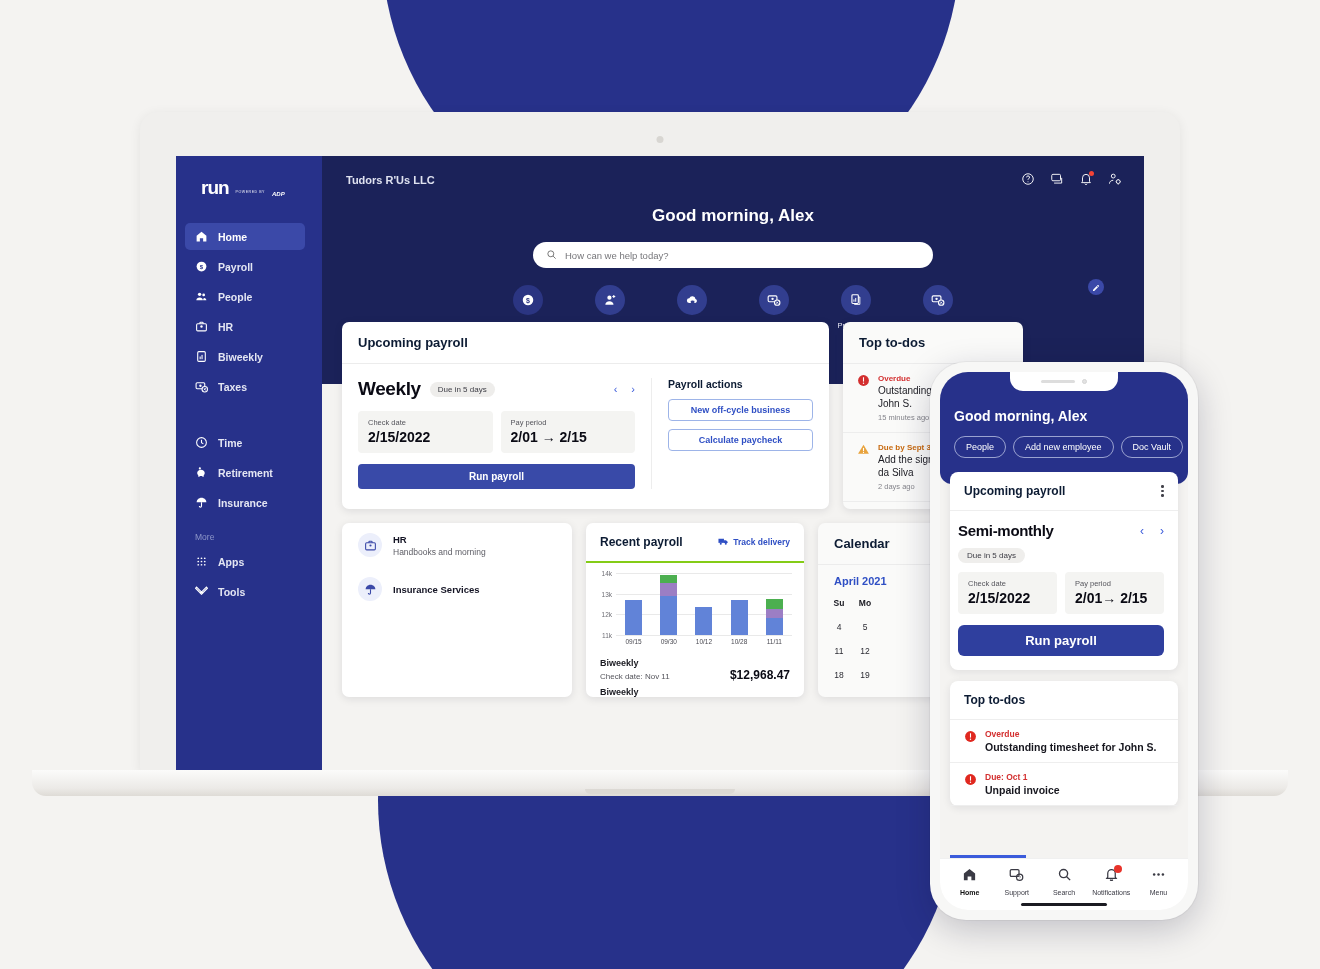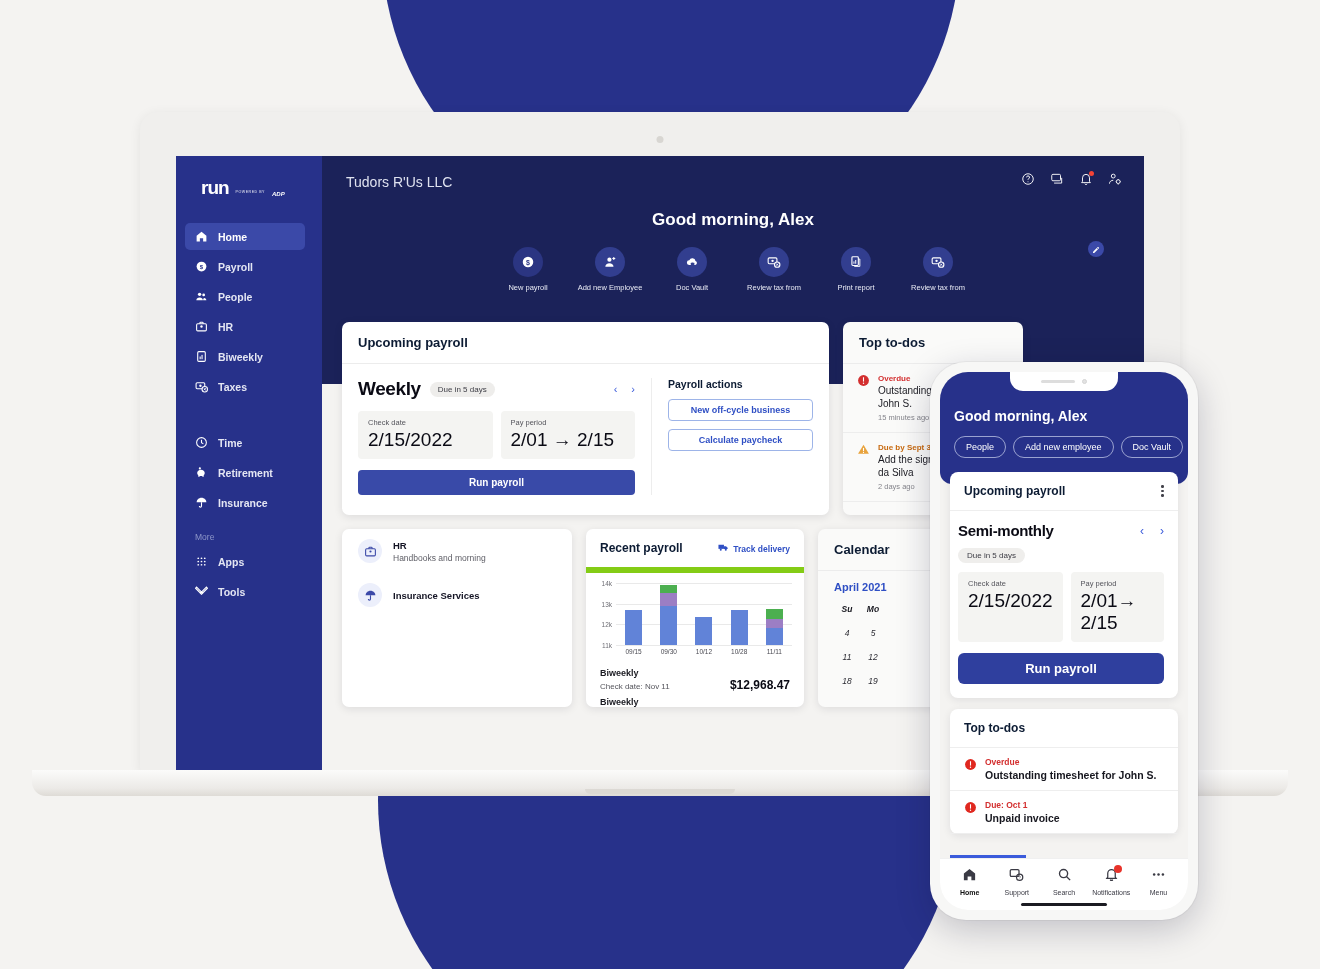--- a/index.html
+++ b/index.html
@@ -75,21 +75,21 @@
   .nav-ico { width: 13px; height: 13px; flex: 0 0 13px; display: flex; align-items: center; justify-content: center; }
   .nav-ico svg { width: 13px; height: 13px; fill: #fff; }
   .nav-gap { height: 26px; }
   .nav-more { font-size: 8.5px; color: #8e97c9; padding: 0 0 6px 19px; margin-top: 16px; }
 
   .main { flex: 1; background: #f4f3f1; position: relative; overflow: hidden; }
   .topbar {
     background: #1b2259; height: 228px; padding: 18px 24px 0 24px;
     position: relative;
   }
-  .company { font-size: 14px; color: #dfe2f0; }
+  .company { font-size: 11px; color: #dfe2f0; font-weight: bold; }
   .topicons { position: absolute; right: 22px; top: 16px; display: flex; gap: 15px; align-items: center; }
   .topicons svg { width: 14px; height: 14px; stroke: #fff; fill: none; stroke-width: 1.6; }
   .bell-wrap { position: relative; }
   .bell-dot { position: absolute; right: -1px; top: -1px; width: 5px; height: 5px; border-radius: 50%; background: #f44336; }
 
   .greet { text-align: center; color: #fff; font-size: 17px; font-weight: 700; margin-top: 20px; }
   .searchbar {
     margin: 16px auto 0 auto; width: 400px; height: 26px; background: #fff;
     border-radius: 14px; display: flex; align-items: center; gap: 8px; padding: 0 13px;
   }
@@ -122,21 +122,21 @@
   .up-body { display: flex; padding: 14px 16px 20px 16px; }
   .up-left { flex: 1; padding-right: 16px; }
   .up-head { display: flex; align-items: center; gap: 9px; }
   .up-freq { font-size: 19px; font-weight: 800; color: #0a0a14; letter-spacing: -.4px; }
   .due-pill { background: #eeedeb; border-radius: 9px; padding: 3px 8px; font-size: 8px; color: #3c3c44; }
   .arrows { margin-left: auto; display: flex; gap: 14px; }
   .arrows span { color: #3b5bdb; font-size: 11px; cursor: pointer; }
   .up-fields { display: flex; gap: 8px; margin-top: 11px; }
   .fld { background: #f4f4f2; border-radius: 4px; padding: 7px 10px 8px 10px; flex: 1; }
   .fld-lbl { font-size: 7.5px; color: #55555c; margin-bottom: 2px; }
-  .fld-val { font-size: 19px; font-weight: 400; color: #0a0a14; }
+  .fld-val { font-size: 14px; font-weight: 700; color: #0a0a14; }
   .run-btn {
     margin-top: 11px; width: 100%; height: 25px; background: #394aa8; color: #fff;
     border: none; border-radius: 4px; font-size: 10px; font-weight: 700;
     font-family: inherit; cursor: pointer;
   }
   .up-right { width: 162px; flex: 0 0 162px; border-left: 1px solid #ededed; padding-left: 16px; }
   .pa-title { font-size: 10.5px; font-weight: 700; color: #0c1b33; margin-bottom: 9px; }
   .pa-btn {
     display: block; width: 100%; height: 22px; margin-bottom: 8px;
     border: 1px solid #9db4e8; border-radius: 4px; background: #fff;
@@ -155,21 +155,21 @@
 
   .row2 { display: flex; gap: 14px; margin-top: 14px; }
   .grow-card { width: 230px; flex: 0 0 230px; }
   .grow-item { display: flex; gap: 11px; align-items: center; padding: 10px 16px; }
   .grow-ico { width: 24px; height: 24px; border-radius: 50%; background: #eceffb; display:flex;align-items:center;justify-content:center; flex:0 0 24px;}
   .grow-ico svg { width: 13px; height: 13px; fill: #3b49a8; }
   .grow-t { font-size: 9.5px; font-weight: 700; color: #141424; }
   .grow-s { font-size: 8.5px; color: #5e5e66; margin-top: 2px; }
 
   .recent-card { width: 218px; flex: 0 0 218px; }
-  .recent-head { display: flex; align-items: flex-end; padding: 12px 14px; border-bottom: 6px solid #84cc16; }
+  .recent-head { display: flex; align-items: center; padding: 12px 14px; border-bottom: 2px solid #84cc16; }
   .recent-title { font-size: 12px; font-weight: 700; color: #0c1b33; }
   .track { margin-left: auto; display: flex; align-items: center; gap: 4px; color: #2f4fc4; font-size: 8.5px; font-weight: 700; cursor:pointer; }
   .track svg { width: 11px; height: 11px; fill: #2f4fc4; }
 
   .chart-wrap { padding: 10px 12px 2px 12px; }
   .chart { position: relative; height: 62px; margin-left: 18px; border-left: none; }
   .gridline { position: absolute; left: 0; right: 0; height: 1px; background: #e9e9e9; }
   .ytick { position: absolute; right: 100%; margin-right: 4px; font-size: 6.5px; color: #6d6d74; transform: translateY(-50%); white-space: nowrap; }
   .bars { position: absolute; left: 0; right: 0; bottom: 0; top: 0; display: flex; align-items: flex-end; justify-content: space-around; }
   .bar { width: 17px; display: flex; flex-direction: column-reverse; }
@@ -178,21 +178,21 @@
   .xlabels span { font-size: 6.5px; color: #4a4a52; width: 17px; text-align: center; }
 
   .recent-rows { padding: 6px 14px 0 14px; }
   .rr-name { font-size: 9px; font-weight: 700; color: #1b1b22; margin-top: 5px; }
   .rr-line { display: flex; align-items: baseline; }
   .rr-date { font-size: 8px; color: #55555c; }
   .rr-amt { margin-left: auto; font-size: 12px; font-weight: 800; color: #0a0a14; }
 
   .cal-card { width: 180px; flex: 0 0 180px; background:#fafaf9; }
   .cal-month { padding: 10px 16px 4px 16px; font-size: 11px; font-weight: 700; color: #2f4fc4; }
-  .cal-grid { padding: 0 16px 10px 16px; font-style: italic; }
+  .cal-grid { padding: 0 16px 10px 8px; }
   .cal-row { display: flex; }
   .cal-cell { width: 26px; text-align: center; font-size: 8.5px; color: #2b2b33; padding: 7px 0; }
   .cal-cell.hdr { font-weight: 700; color: #17171f; font-size: 8.5px; }
 
   
   .phone {
     position: absolute; left: 930px; top: 362px; width: 268px; height: 558px;
     background: #f7f7f6; border-radius: 36px; z-index: 5;
     box-shadow: 0 10px 34px rgba(20,20,50,.22), 0 0 0 1px rgba(0,0,0,.04);
     padding: 10px;
@@ -414,20 +414,27 @@
               <span><svg viewBox="0 0 24 24">
                     <circle cx="9" cy="7" r="3.3"></circle>
                     <path d="M2.5 20c0-3.6 2.9-5.8 6.5-5.8"></path>
                     <circle cx="17.5" cy="16.5" r="3.3"></circle>
                     <path d="M17.5 12.4v1M17.5 20.6v1M21.6 16.5h-1M14.4 16.5h-1"></path>
                   </svg></span>
             </div>
 
             <div class="greet">Good morning, Alex</div>
 
+            <div class="searchbar">
+              <span><svg viewBox="0 0 24 24">
+                    <circle cx="10.5" cy="10.5" r="6.5"></circle>
+                    <path d="M15.5 15.5 21 21"></path>
+                  </svg></span>
+              <span class="search-ph">How can we help today?</span>
+            </div>
 
             <div class="quick">
               <div class="qa">
                 <div class="qa-circle">
                     <svg viewBox="0 0 24 24">
                       <circle cx="12" cy="12" r="9"></circle>
                       <text x="12" y="16.5" font-size="12" text-anchor="middle" fill="#2b3582" font-family="Liberation Sans" font-weight="bold">$</text>
                     </svg>
                   </div>
                 <div class="qa-label">New payroll</div>

